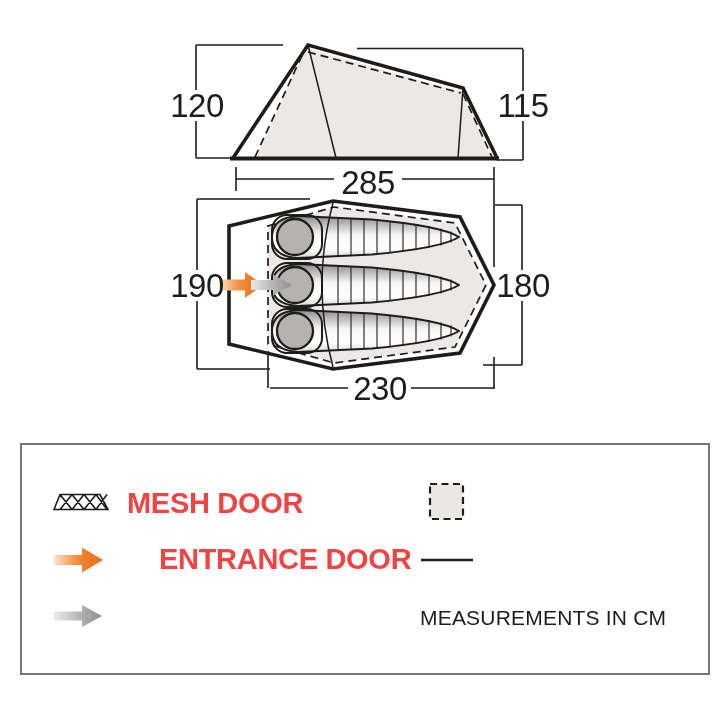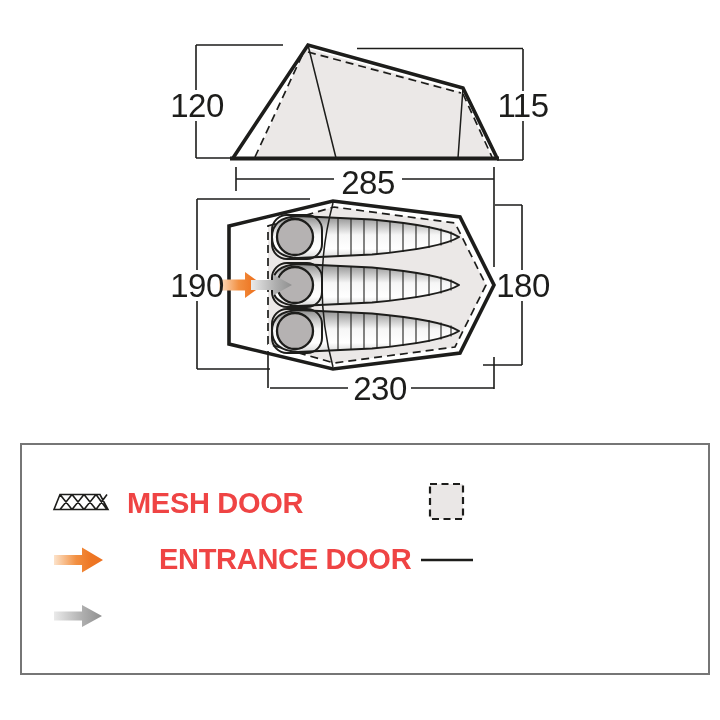--- a/index.html
+++ b/index.html
@@ -121,15 +121,16 @@
     </svg>
 
     <svg class="abs" style="left:406px;top:37px;" width="38" height="40" viewBox="0 0 38 40">
       <rect x="2" y="2" width="33" height="35" fill="#eae7e6" stroke="#1d1d1b" stroke-width="2.2" stroke-dasharray="7 4.5"></rect>
     </svg>
 
     <svg class="abs" style="left:398px;top:112px;" width="54" height="6" viewBox="0 0 54 6">
       <line x1="1" y1="3" x2="53" y2="3" stroke="#1d1d1b" stroke-width="2.6"></line>
     </svg>
 
+    <span class="note" style="left:398px;top:173px;">MEASUREMENTS IN CM</span>
   </div>
 
 </div>
 
 </body></html>

